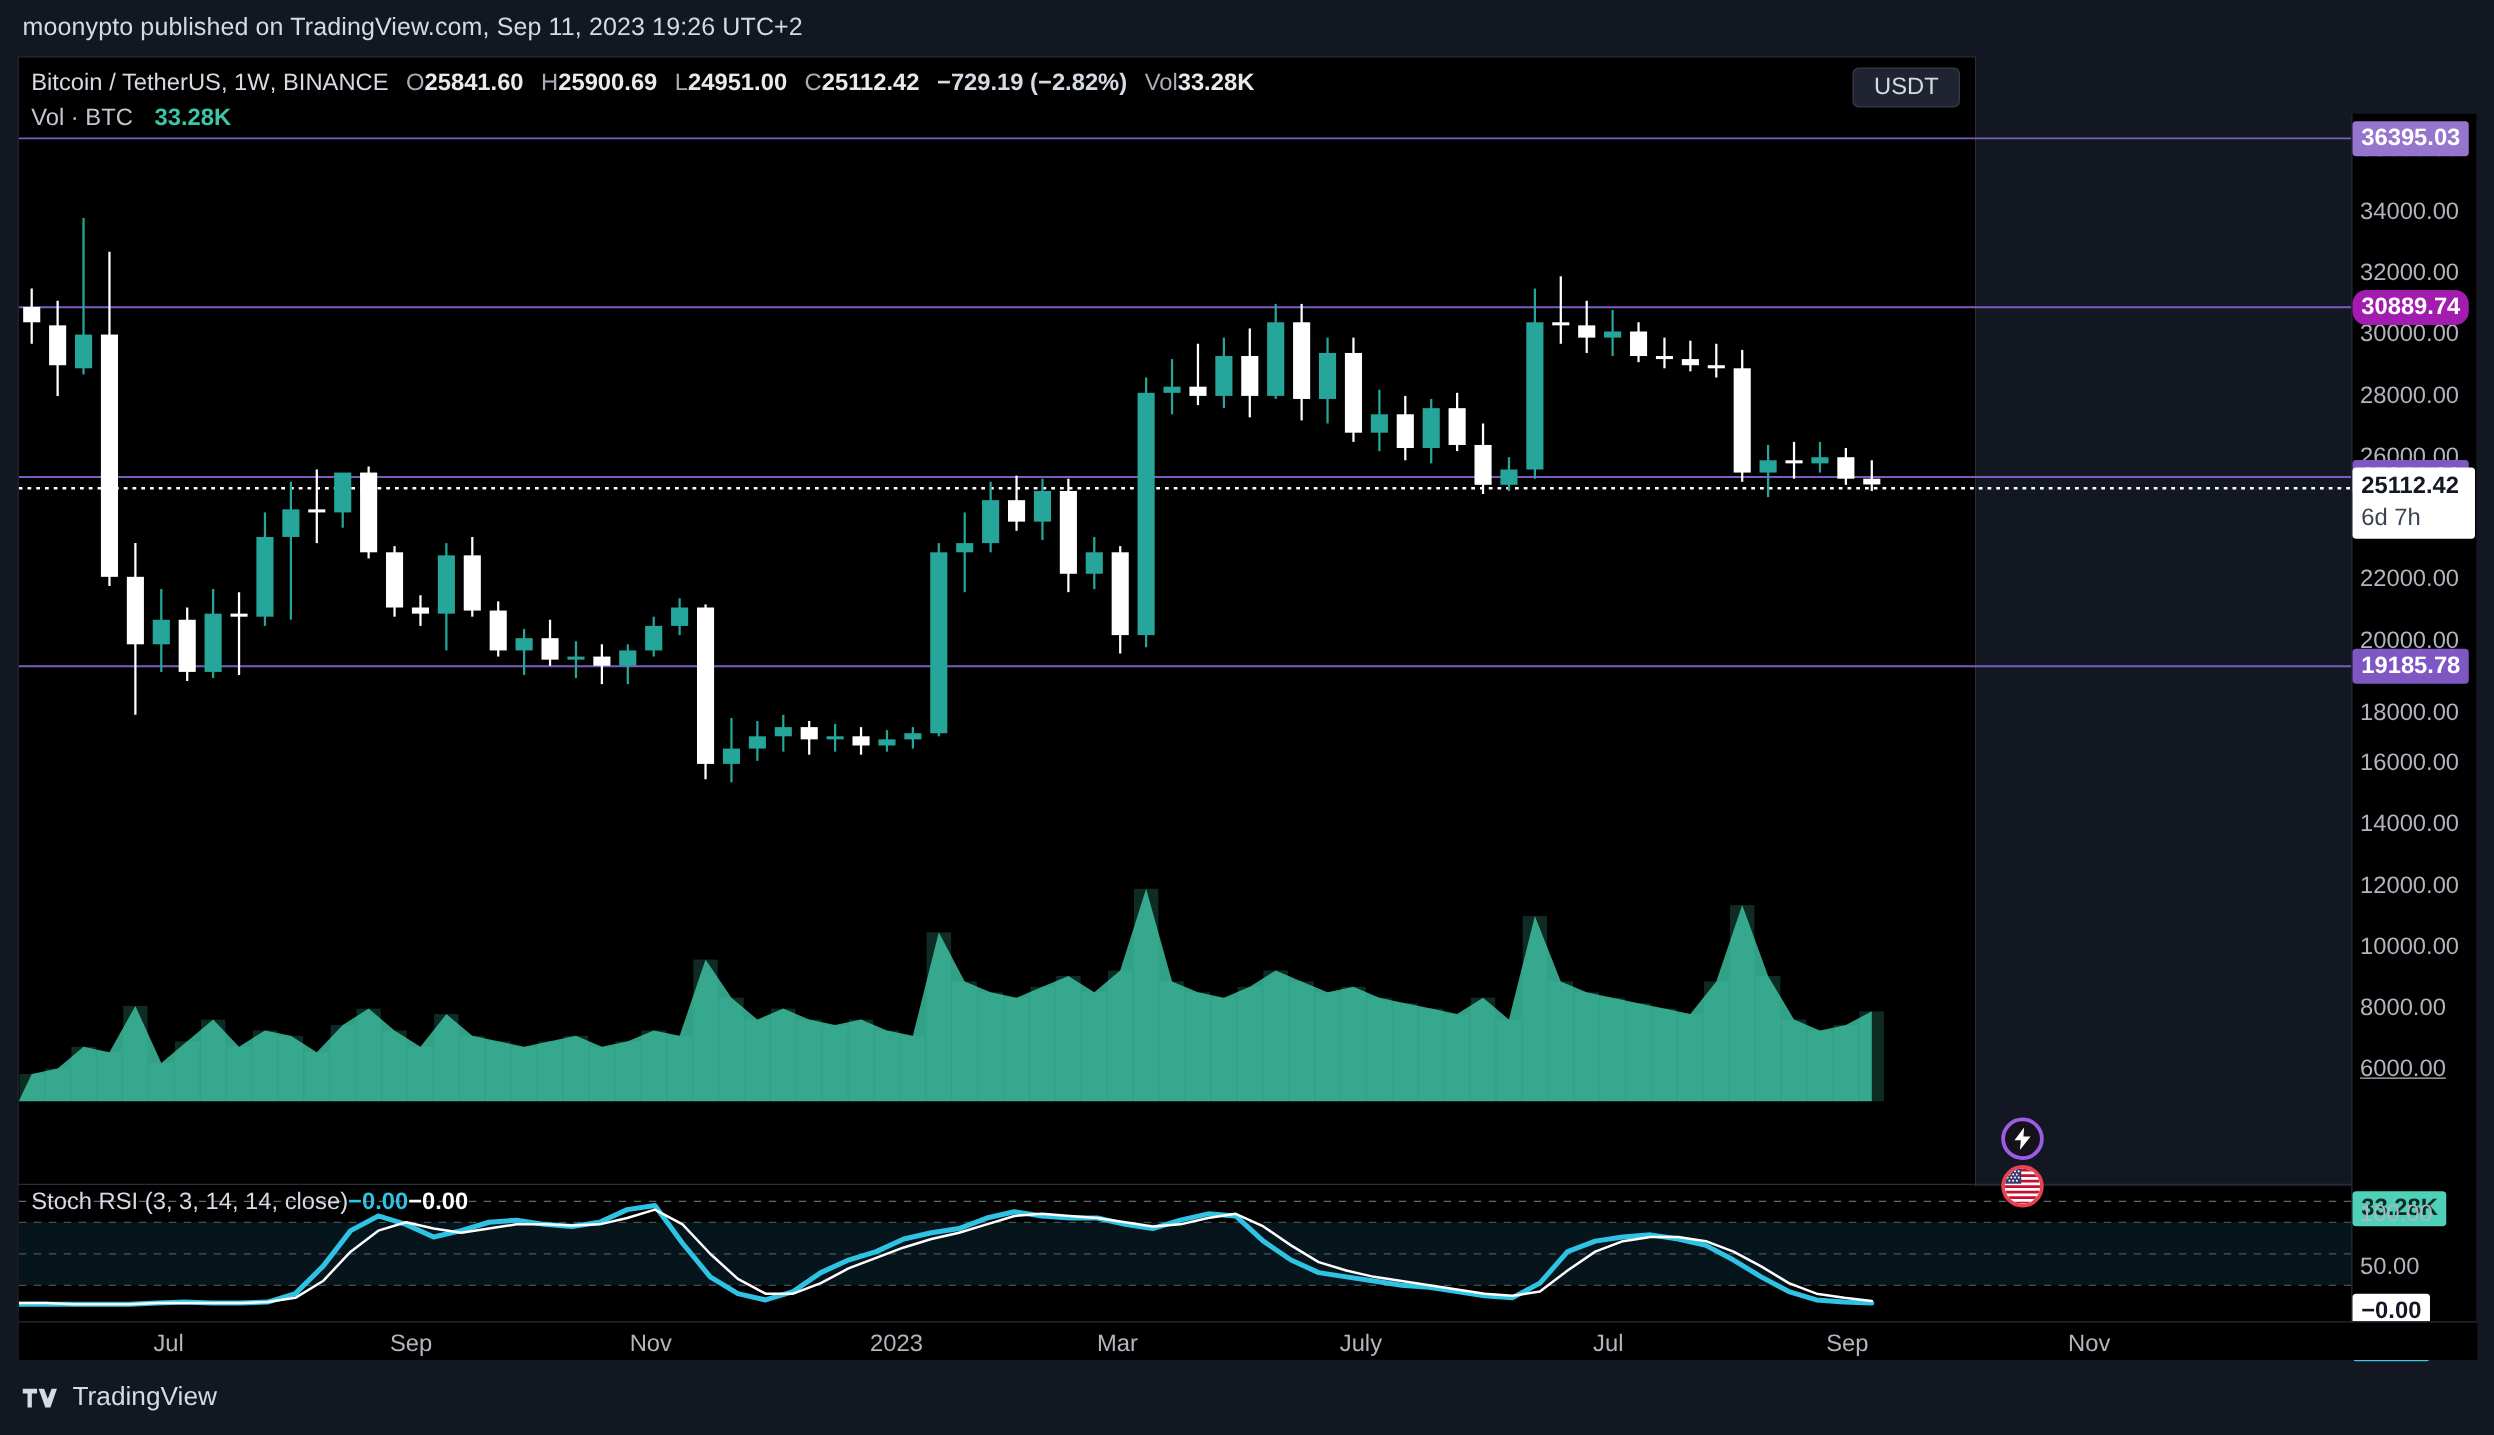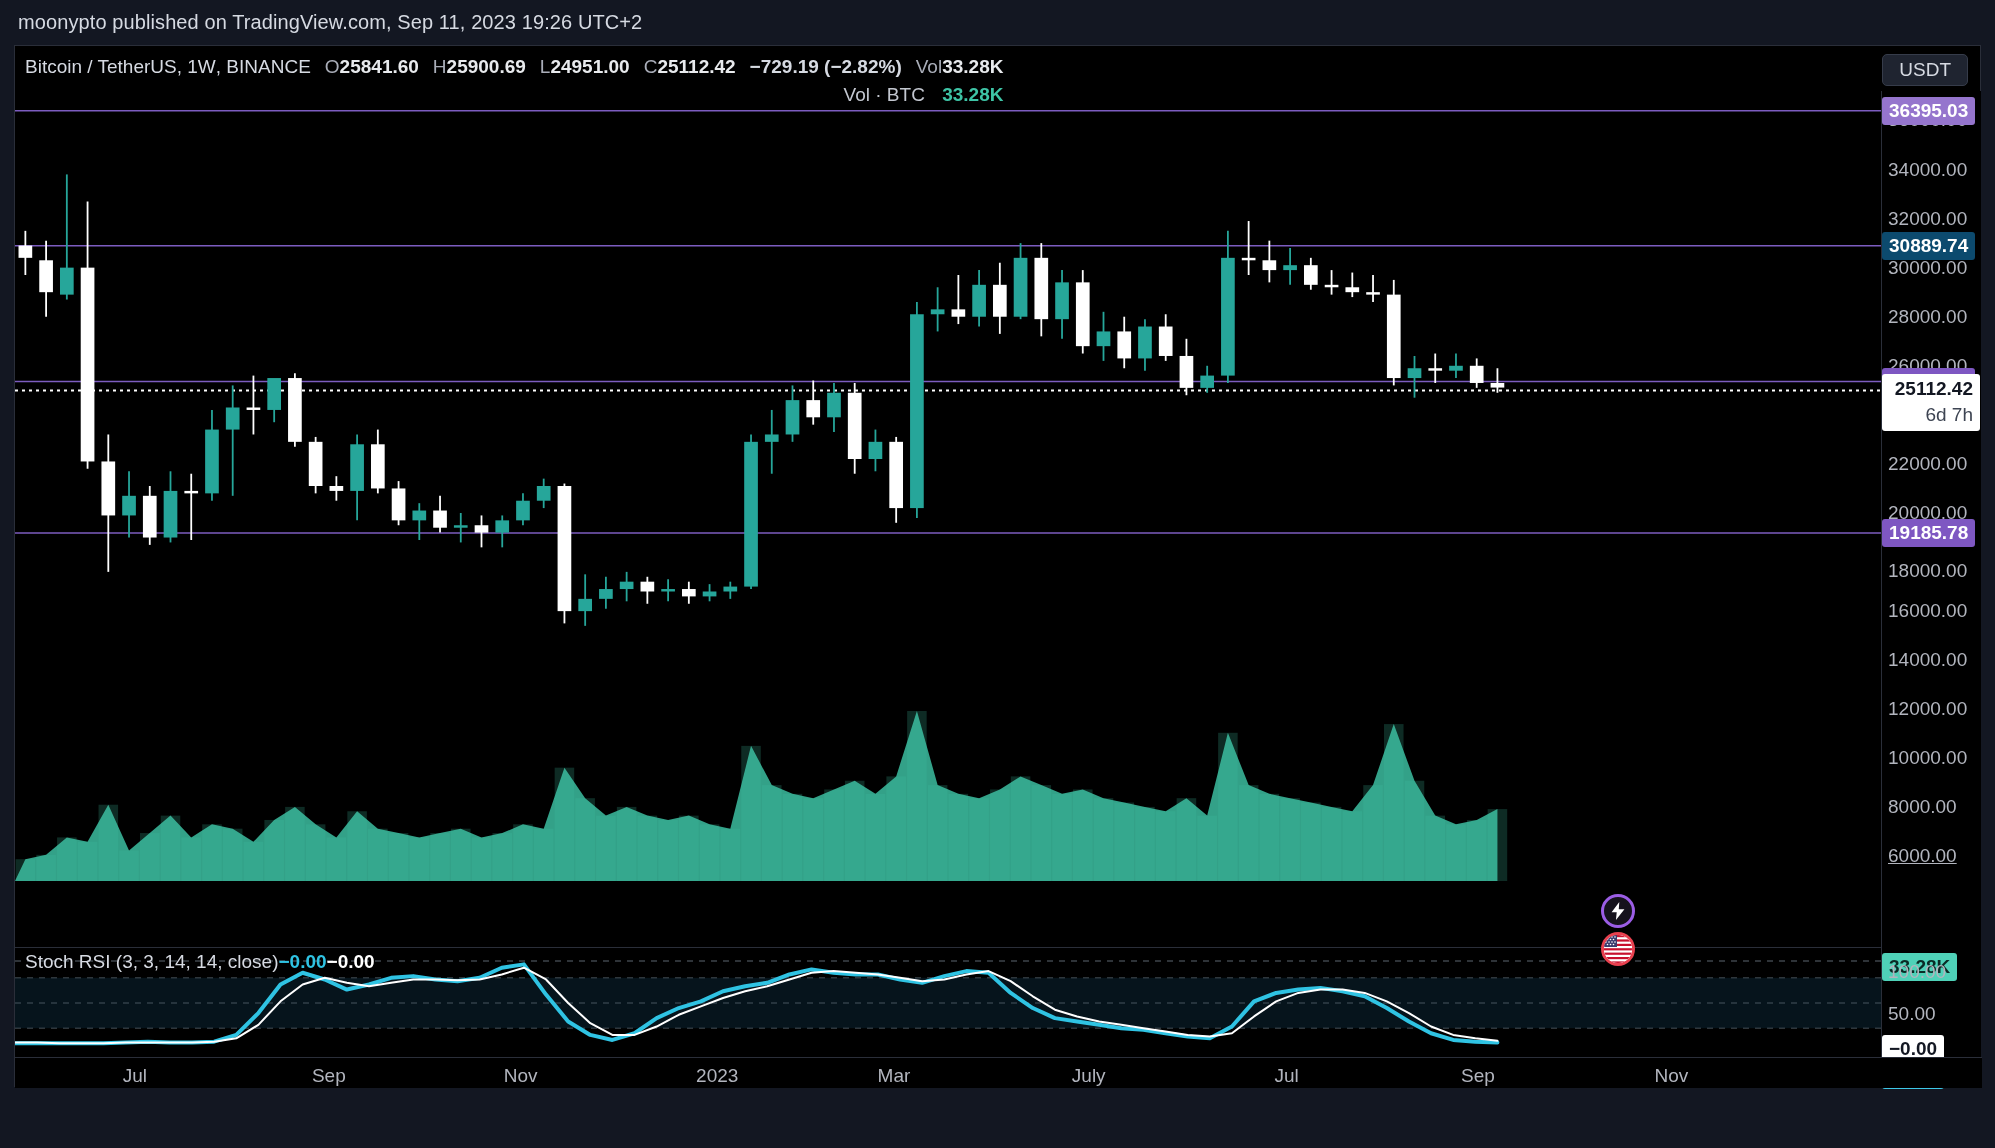--- a/index.html
+++ b/index.html
@@ -14,22 +14,22 @@
   
   .pub-strip {
     position:absolute; left:0; top:0; width:1995px; height:45px;
     display:flex; align-items:center; padding-left:18px;
     color:#d6dae2; font-size:20px; letter-spacing:.1px;
   }
 
   
   .chart-frame {
     position:absolute; left:14px; top:45px;
-    width:1967px; height:1042px;
-    background:#000; border:1px solid #2a2e39;text-align:right;
+    width:1567px; height:1042px;
+    background:#000; border:1px solid #2a2e39;
   }
 
   
   .legend { position:absolute; left:10px; top:8px; z-index:30; pointer-events:none;}
   .legend-row { display:flex; align-items:baseline; gap:0; font-size:19px; color:#d6dae2; line-height:26px; white-space:nowrap;}
   .legend-row .sym { color:#d6dae2; }
   .ohlc-k { color:#a9adb8; margin-left:14px;}
   .ohlc-v { color:#e8eaed; font-weight:bold;}
   .chg { color:#d6dae2; margin-left:14px; font-weight:bold;}
   .vol-row { margin-top:4px; font-size:19px; color:#c3c7d0;}
@@ -415,21 +415,21 @@
         <div class="axis-lbl" style="top: 361.919px;">22000.00</div>
         <div class="axis-lbl" style="top: 410.988px;">20000.00</div>
         <div class="axis-lbl" style="top: 456px; margin-top: 13px;">18000.00</div>
         <div class="axis-lbl" style="top: 509.124px;">16000.00</div>
         <div class="axis-lbl" style="top: 558.193px;">14000.00</div>
         <div class="axis-lbl" style="top: 607.261px;">12000.00</div>
         <div class="axis-lbl" style="top: 656.329px;">10000.00</div>
         <div class="axis-lbl" style="top: 705.398px;">8000.00</div>
         <div class="axis-lbl" style="top: 754.466px; text-decoration: underline;">6000.00</div>
         <div class="axis-pill" style="background: rgb(149, 117, 205); color: rgb(255, 255, 255); top: 5.74926px;">36395.03</div>
-        <div class="axis-pill" style="background: #0c4a6e; color: rgb(255, 255, 255); top: 140.817px;">30889.74</div>
+        <div class="axis-pill" style="background: #a21caf; color: rgb(255, 255, 255); top: 140.817px; border-radius: 11px;">30889.74</div>
         <div class="axis-pill" style="background: rgb(126, 87, 194); color: rgb(255, 255, 255); top: 276.623px;">25354.36</div>
         <div class="axis-pill" style="background: rgb(255, 255, 255); color: rgb(19, 23, 34); top: 282.559px; width: 98px; line-height: 26px; padding-top: 2px; padding-bottom: 3px;">
           <div>25112.42</div>
           <div style="font-weight:normal;color:#3d4452;">6d 7h</div>
         </div>
         <div class="axis-pill" style="background: rgb(126, 87, 194); color: rgb(255, 255, 255); top: 427.964px;">19185.78</div>
         <div class="axis-pill" style="background: rgb(79, 209, 184); color: rgb(11, 43, 38); top: 862px;">33.28K</div>
         <div class="axis-lbl" style="top: 870px;">100.00</div>
         <div class="axis-lbl" style="top: 912px;">50.00</div>
         <div class="axis-pill" style="background: rgb(255, 255, 255); color: rgb(19, 23, 34); top: 944px;">−0.00</div>
@@ -442,13 +442,20 @@
         <div class="time-lbl" style="left: 505.658px;">Nov</div>
         <div class="time-lbl" style="left: 702.229px;">2023</div>
         <div class="time-lbl" style="left: 878.935px;">Mar</div>
         <div class="time-lbl" style="left: 1073.73px;">July</div>
         <div class="time-lbl" style="left: 1271.63px;">Jul</div>
         <div class="time-lbl" style="left: 1462.87px;">Sep</div>
         <div class="time-lbl" style="left: 1656.32px;">Nov</div>
       </div>
   </div>
 
+  <div class="footer">
+    <svg class="tv-logo" viewBox="0 0 36 22">
+      <path d="M0 2 h14 v4.5 H9 V20 H4.8 V6.5 H0 Z" fill="#d6dae2"></path>
+      <path d="M15.5 2 h5.2 l3.6 9.5 L27.9 2 h5.2 l-6.3 18 h-4.9 Z" fill="#d6dae2"></path>
+    </svg>
+    <span>TradingView</span>
+  </div>
 </div>
 
 </body></html>

